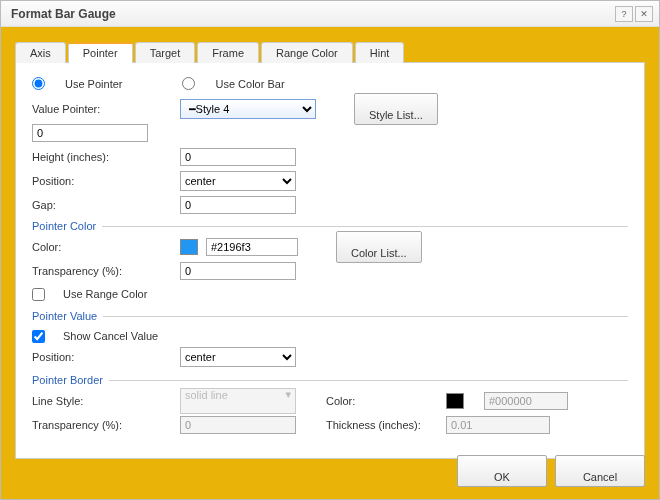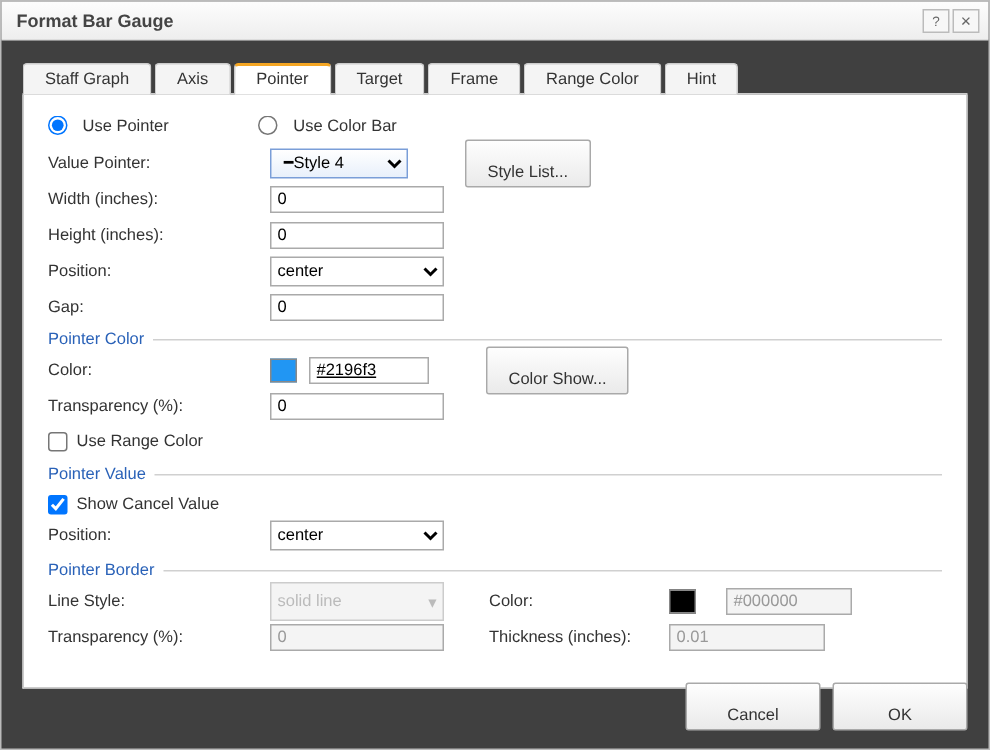--- a/index.html
+++ b/index.html
@@ -1,65 +1,64 @@
 <!DOCTYPE html>
 <html><head>
 <meta charset="utf-8">
 <style>
 *{box-sizing:border-box;margin:0;padding:0}
 body{font-family:Tahoma,Arial,sans-serif;font-size:11px;color:#333;background:#fff}
-.dialog{width:660px;height:500px;background:#404040;border:1px solid #bbb;position:relative}
+.dialog{width:660px;height:500px;background:#eab308;border:1px solid #bbb;position:relative}
 .titlebar{height:26px;background:linear-gradient(#fdfdfd,#eee);border-bottom:1px solid #ddd;display:flex;align-items:center;padding:0 6px 0 10px;justify-content:space-between}
 .titlebar .title{font-size:12px;font-weight:bold;color:#444}
 .titlebar .winbtns{display:flex;gap:2px}
 .titlebar .winbtn{width:18px;height:16px;border:1px solid #bbb;background:#f7f7f7;display:flex;align-items:center;justify-content:center;font-size:9px;color:#666;cursor:pointer}
 .content{padding:12px 14px 0 14px}
 .tabstrip{display:flex;border-bottom:1px solid #ccc;height:24px;align-items:flex-end;gap:0}
 .tab{padding:4px 14px;border:1px solid #ccc;border-bottom:none;background:#f4f4f4;margin-right:2px;border-radius:3px 3px 0 0;position:relative;top:1px;color:#333;cursor:pointer}
 .tab.active{background:#fff;border-top:2px solid #f5a623;padding-top:3px;z-index:2}
 .panel{background:#fff;border:1px solid #ccc;border-top:none;padding:14px 16px 12px 16px;height:396px}
 .row{display:flex;align-items:center;height:22px;margin-bottom:2px}
 .radiogroup{display:flex;gap:60px;margin-bottom:8px}
-.radio{display:flex;align-items:center;gap:10px}
+.radio{display:flex;align-items:center;gap:20px}
 .radio input{margin:0}
 .lbl{width:148px;color:#333}
 .field{display:flex;align-items:center;gap:8px}
 input[type=text].val{width:116px;height:18px;border:1px solid #aaa;padding:0 4px;font-size:11px}
 input[type=text].val[disabled]{background:#f4f4f4;color:#999}
 select.val{width:116px;height:20px;border:1px solid #aaa;font-size:11px;background:#fff}
-select.style{width:92px;height:20px;border:1px solid #7a9ed8;background:linear-gradient(#fff,#e8f0fb);font-size:11px;padding-left:4px}
+select.style{width:136px;height:20px;border:1px solid #7a9ed8;background:linear-gradient(#fff,#e8f0fb);font-size:11px;padding-left:4px}
 .btn{height:22px;padding:15px 14px;border:1px solid #a9a9a9;background:linear-gradient(#fefefe,#eaeaea);border-radius:2px;font-size:11px;color:#333;cursor:pointer}
 .swatch{width:18px;height:16px;border:1px solid #888;display:inline-block}
 .section{margin:4px 0 6px 0}
 .section .hdr{display:flex;align-items:center;gap:6px;margin-bottom:4px}
 .section .hdr .txt{color:#2a62b8;font-size:11px}
 .section .hdr .line{flex:1;height:1px;background:#d0d0d0}
-.cb{display:flex;align-items:center;gap:6px;height:20px}
+.cb{display:flex;align-items:center;gap:18px;height:20px}
 .cb input{margin:0}
 .twocol{display:flex;gap:30px}
 .twocol .col{flex:0 0 auto}
 .footer{position:absolute;right:14px;bottom:12px;display:flex;gap:8px}
 .footer .btn{width:90px;height:24px}
-.dissel{width:116px;height:18px;border:1px solid #ccc;background:#f4f4f4;color:#bbb;display:flex;align-items:center;justify-content:space-between;padding:12px 4px}
+.dissel{width:116px;height:18px;border:1px solid #ccc;background:#f4f4f4;color:#bbb;display:flex;align-items:flex-end;justify-content:space-between;padding:12px 4px}
 </style>
 </head>
 <body>
 
 <div class="dialog">
   <div class="titlebar">
     <span class="title">Format Bar Gauge</span>
     <div class="winbtns">
       <div class="winbtn">?</div>
       <div class="winbtn">✕</div>
     </div>
   </div>
 
   <div class="content">
     <div class="tabstrip">
-      <div class="tab">Staff Graph</div>
       <div class="tab">Axis</div>
       <div class="tab active">Pointer</div>
       <div class="tab">Target</div>
       <div class="tab">Frame</div>
       <div class="tab">Range Color</div>
       <div class="tab">Hint</div>
     </div>
 
     <div class="panel">
       <div class="radiogroup">
@@ -77,21 +76,20 @@
         <span class="lbl">Value Pointer:</span>
         <div class="field">
           <select class="style">
             <option>━Style 4</option>
           </select>
           <button class="btn" style="margin-left:30px">Style List...</button>
         </div>
       </div>
 
       <div class="row">
-        <span class="lbl">Width (inches):</span>
         <input type="text" class="val" value="0" style="">
       </div>
       <div class="row">
         <span class="lbl">Height (inches):</span>
         <input type="text" class="val" value="0" style="">
       </div>
       <div class="row">
         <span class="lbl">Position:</span>
         <select class="val">
           <option>center</option>
@@ -104,22 +102,22 @@
 
       <div class="section">
         <div class="hdr">
             <span class="txt">Pointer Color</span>
             <span class="line"></span>
           </div>
         <div class="row">
           <span class="lbl">Color:</span>
           <div class="field">
             <span class="swatch" style="background:#2196f3"></span>
-            <input type="text" class="val" style="width: 80px; text-decoration: underline;" value="#2196f3">
-            <button class="btn" style="margin-left:30px">Color Show...</button>
+            <input type="text" class="val" style="width: 92px;" value="#2196f3">
+            <button class="btn" style="margin-left:30px">Color List...</button>
           </div>
         </div>
         <div class="row">
           <span class="lbl">Transparency (%):</span>
           <input type="text" class="val" value="0" style="">
         </div>
         <label class="cb">
           <input type="checkbox" style="">
           <span>Use Range Color</span>
         </label>
@@ -172,16 +170,16 @@
               <span class="lbl" style="width:120px">Thickness (inches):</span>
               <input type="text" class="val" style="width: 104px;" disabled="" value="0.01">
             </div>
           </div>
         </div>
       </div>
     </div>
   </div>
 
   <div class="footer">
+    <button class="btn">OK</button>
     <button class="btn">Cancel</button>
-    <button class="btn">OK</button>
   </div>
 </div>
 
 </body></html>

